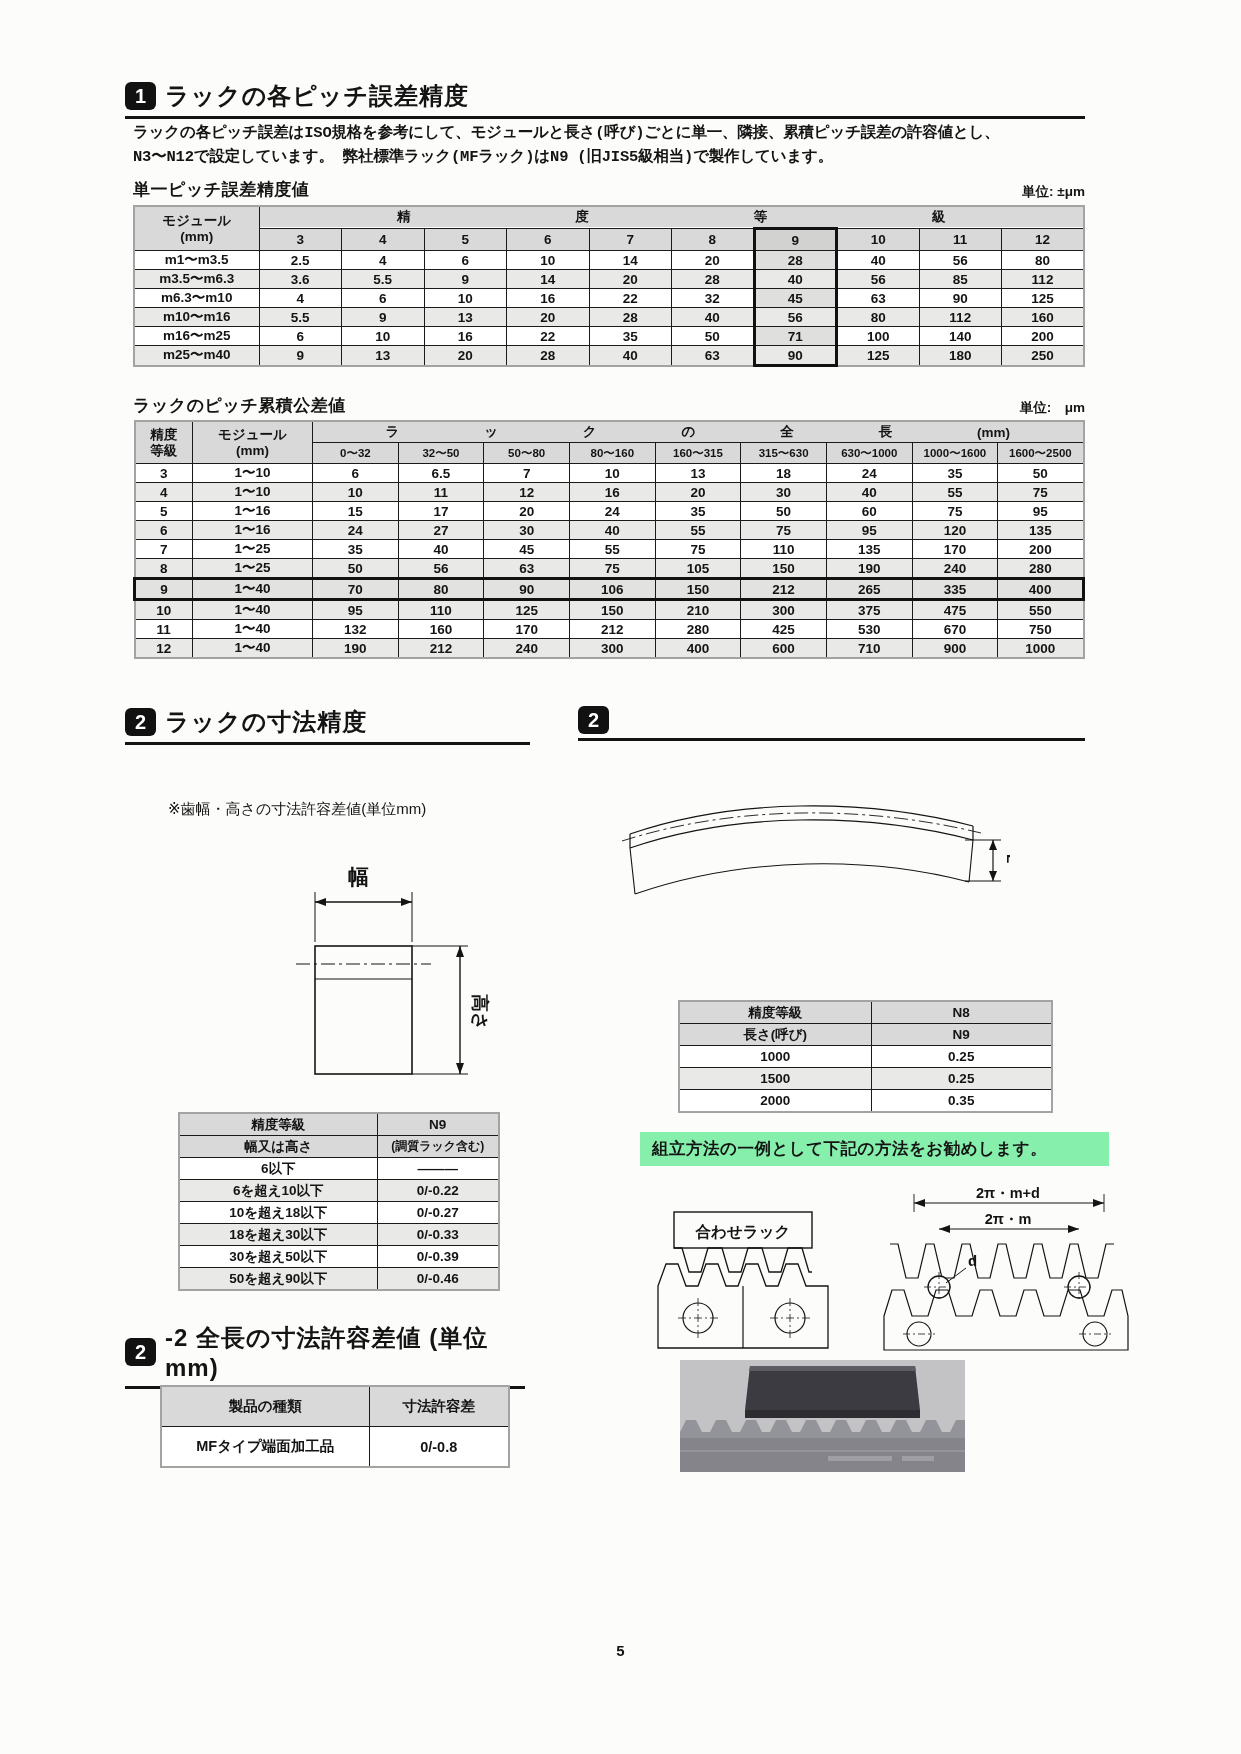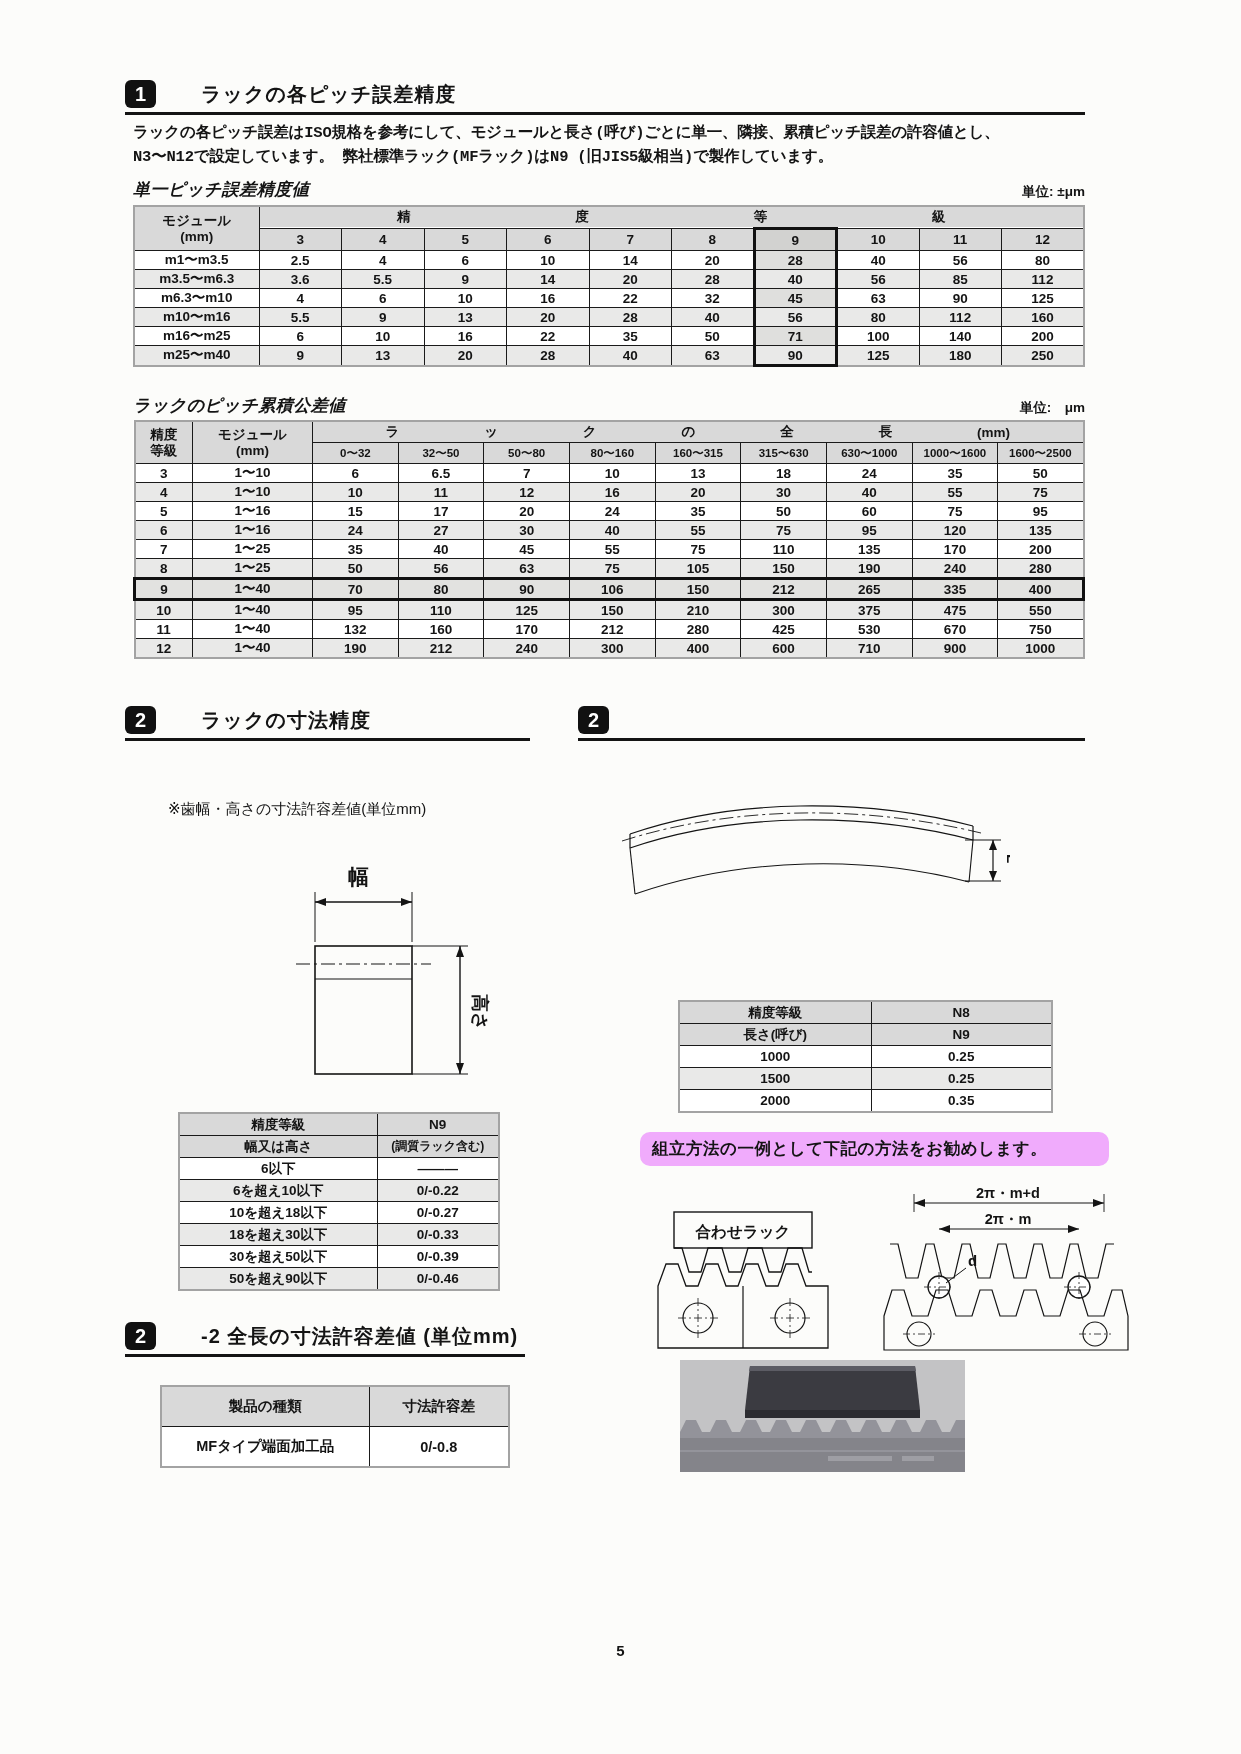--- a/index.html
+++ b/index.html
@@ -4,24 +4,24 @@
 <style>
   html,body{margin:0;padding:0;background:#888;}
   .page{position:relative;width:1241px;height:1754px;background:#fcfcfa;margin:0 auto;
         font-family:"Liberation Sans","DejaVu Sans",sans-serif;color:#141414;overflow:hidden;}
   .abs{position:absolute;}
   
   .sec-header{display:flex;align-items:center;border-bottom:3px solid #141414;padding-bottom:4px;}
   .badge{display:inline-flex;align-items:center;justify-content:center;flex:0 0 auto;
          width:31px;height:28px;background:#111;color:#fff;border-radius:6px;
          font-size:20px;font-weight:bold;margin-right:9px;}
-  .sec-title{font-size:20px;font-weight:bold;letter-spacing:1px;margin-left:36px;}
+  .sec-title{font-size:24px;font-weight:bold;letter-spacing:1px;}
   .para{font-size:15.5px;font-weight:bold;line-height:1.55;letter-spacing:-0.2px;font-family:Liberation Mono, monospace;}
   .caption{display:flex;justify-content:space-between;align-items:flex-end;}
-  .tbl-title{font-size:17px;font-weight:bold;letter-spacing:0.5px;font-style:italic;}
+  .tbl-title{font-size:17px;font-weight:bold;letter-spacing:0.5px;}
   .unit{font-size:13.5px;font-weight:bold;}
   .note{font-size:15px;font-weight:normal;margin-top:47px;}
   
   table{border-collapse:collapse;table-layout:fixed;background:#fff;border:2px solid #a3a3a3;}
   th,td{border:1px solid #1a1a1a;text-align:center;vertical-align:middle;
         font-weight:bold;font-size:13.5px;padding:0;overflow:hidden;white-space:nowrap;}
   thead th{background:#d9d9d9;}
   #table1 td,#table1 th{height:18px;}
   #table1 thead tr th{height:20px;}
   #table2 td,#table2 th{height:17px;}
@@ -39,22 +39,22 @@
   .hl-bottom{border-bottom:3px solid #111 !important;}
   
   tr.hl-row td{border-top:3px solid #111;border-bottom:3px solid #111;background:#e2e2e0 !important;}
   tr.hl-row td:first-child{border-left:3px solid #111;}
   tr.hl-row td:last-child{border-right:3px solid #111;}
   
   .mini td,.mini th{height:21px;}
   .mini tbody tr:nth-child(even) td{background:#e9e9e8;}
   #mf-table td,#mf-table th{height:39px;font-size:14.5px;}
   .sub{font-size:12px;}
-  .banner{background:#f0abfc;font-size:16.5px;font-weight:bold;letter-spacing:0.5px;
-          display:flex;align-items:center;padding:0 12px;height:34px;border-radius:10px;}
+  .banner{background:#86efac;font-size:16.5px;font-weight:bold;letter-spacing:0.5px;
+          display:flex;align-items:center;padding:0 12px;height:34px;}
   .pagenum{font-size:15px;font-weight:bold;text-align:center;}
   svg text{font-family:"Liberation Sans","DejaVu Sans",sans-serif;font-weight:bold;fill:#141414;}
   svg{display:block;}
 </style>
 </head>
 <body>
 
 <div class="page">
 
   <div class="abs sec-header" style="left:125px;top:80px;width:960px;">

